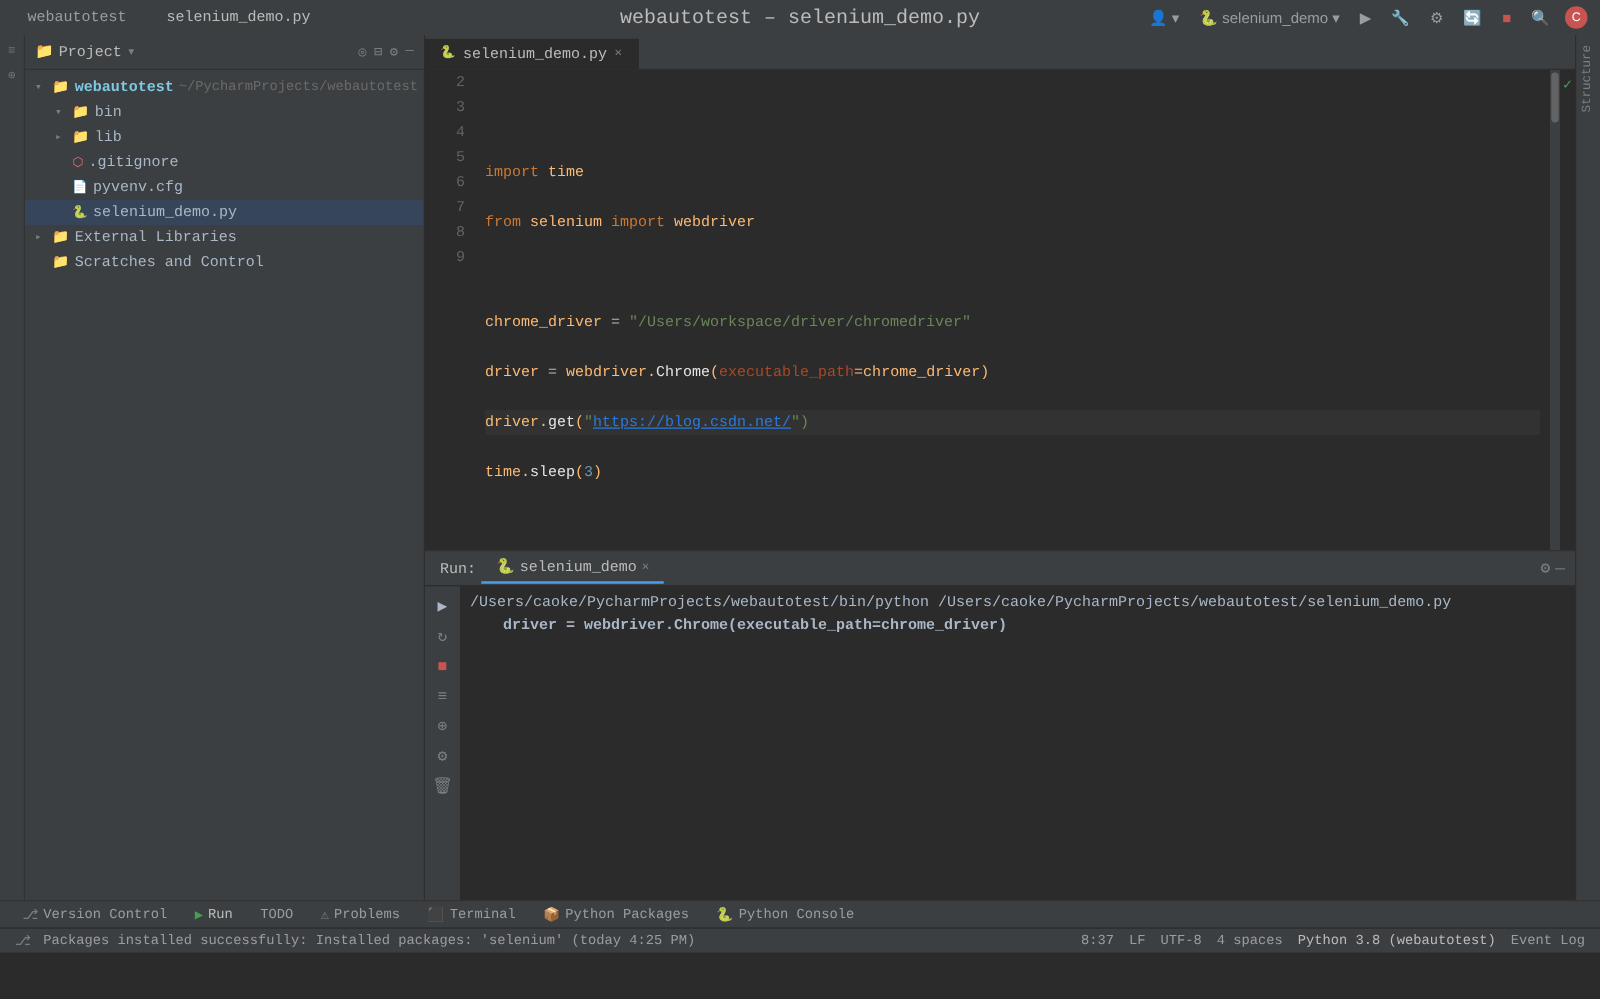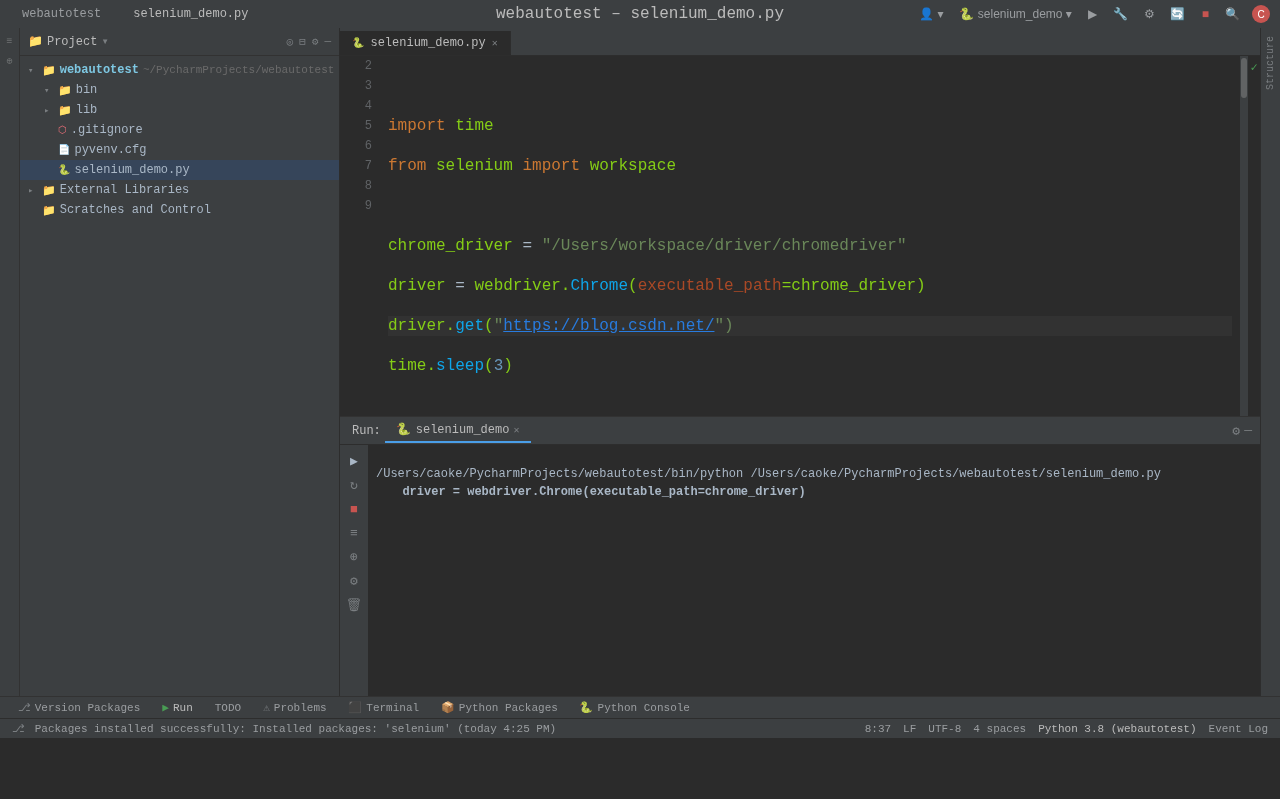--- a/index.html
+++ b/index.html
@@ -265,35 +265,35 @@
       color: #606366;
       text-align: right;
       padding: 0 8px;
       user-select: none;
       font-size: 12px;
       line-height: 20px;
       flex-shrink: 0;
     }
     .code-content {
       flex: 1;
-      padding: 0 8px;
+      padding: 12px 8px;
       overflow: auto;
-      font-size: 16px;
+      font-size: 12px;
       line-height: 20px;
       white-space: pre;
     }
     .code-line {
       display: flex;
       align-items: center;
       height: 20px;
     }
     .kw { color: #cc7832; }
     .str { color: #6a8759; }
-    .fn { color: #0ea5e9; }
-    .var { color: #84cc16; }
+    .fn { color: #e5e5e5; }
+    .var { color: #fdba74; }
     .op { color: #a9b7c6; }
     .param { color: #aa4926; }
     .num { color: #6897bb; }
     .url-link { color: #287bde; text-decoration: underline; }
     .line-cursor { background: #323232; }
 
     
     .editor-gutter {
       width: 12px;
       background: #2b2b2b;
@@ -375,21 +375,21 @@
       height: 20px;
       display: flex;
       align-items: center;
       justify-content: center;
     }
     .run-icon.red { color: #c75450; }
     .run-icon.active { color: #a9b7c6; }
 
     .run-output {
       flex: 1;
-      padding: 20px 8px;
+      padding: 4px 8px;
       overflow: auto;
       font-size: 12px;
       line-height: 18px;
       font-family: 'Consolas', 'Courier New', monospace;
     }
     .output-line {
       white-space: pre-wrap;
       word-break: break-all;
     }
     .output-path { color: #287bde; text-decoration: underline; cursor: pointer; }
@@ -594,21 +594,21 @@
             <div>4</div>
             <div>5</div>
             <div>6</div>
             <div>7</div>
             <div>8</div>
             <div>9</div>
           </div>
           <div class="code-content">
 <div class="code-line"><span></span></div>
 <div class="code-line"><span class="kw">import</span><span class="var"> time</span></div>
-<div class="code-line"><span class="kw">from</span><span class="var"> selenium </span><span class="kw">import</span><span class="var"> workspace</span></div>
+<div class="code-line"><span class="kw">from</span><span class="var"> selenium </span><span class="kw">import</span><span class="var"> webdriver</span></div>
 <div class="code-line"><span></span></div>
 <div class="code-line"><span class="var">chrome_driver </span><span class="op">= </span><span class="str">"/Users/workspace/driver/chromedriver"</span></div>
 <div class="code-line"><span class="var">driver </span><span class="op">= </span><span class="var">webdriver.</span><span class="fn">Chrome</span><span class="var">(</span><span class="param">executable_path</span><span class="var">=chrome_driver)</span></div>
 <div class="code-line line-cursor"><span class="var">driver.</span><span class="fn">get</span><span class="var">(</span><span class="str">"</span><span class="url-link">https://blog.csdn.net/</span><span class="str">")</span><span style="border-left:1px solid #a9b7c6;margin-left:1px;"></span></div>
 <div class="code-line"><span class="var">time.</span><span class="fn">sleep</span><span class="var">(</span><span class="num">3</span><span class="var">)</span></div>
           </div>
           <div class="vertical-scroll">
             <div class="scroll-thumb"></div>
           </div>
           <div class="editor-gutter">
@@ -656,21 +656,21 @@
 
     <div class="right-sidebar">
       <span class="right-sidebar-label">Structure</span>
     </div>
 
   </div>
 
   <div class="bottom-toolbar">
     <div class="bottom-tab">
       <span style="color:#7a7e81;">⎇</span>
-      <span>Version Packages</span>
+      <span>Version Control</span>
     </div>
     <div class="bottom-tab active">
       <span class="btn-icon">▶</span>
       <span>Run</span>
     </div>
     <div class="bottom-tab">
       <span>TODO</span>
     </div>
     <div class="bottom-tab">
       <span style="color:#7a7e81;">⚠</span>

